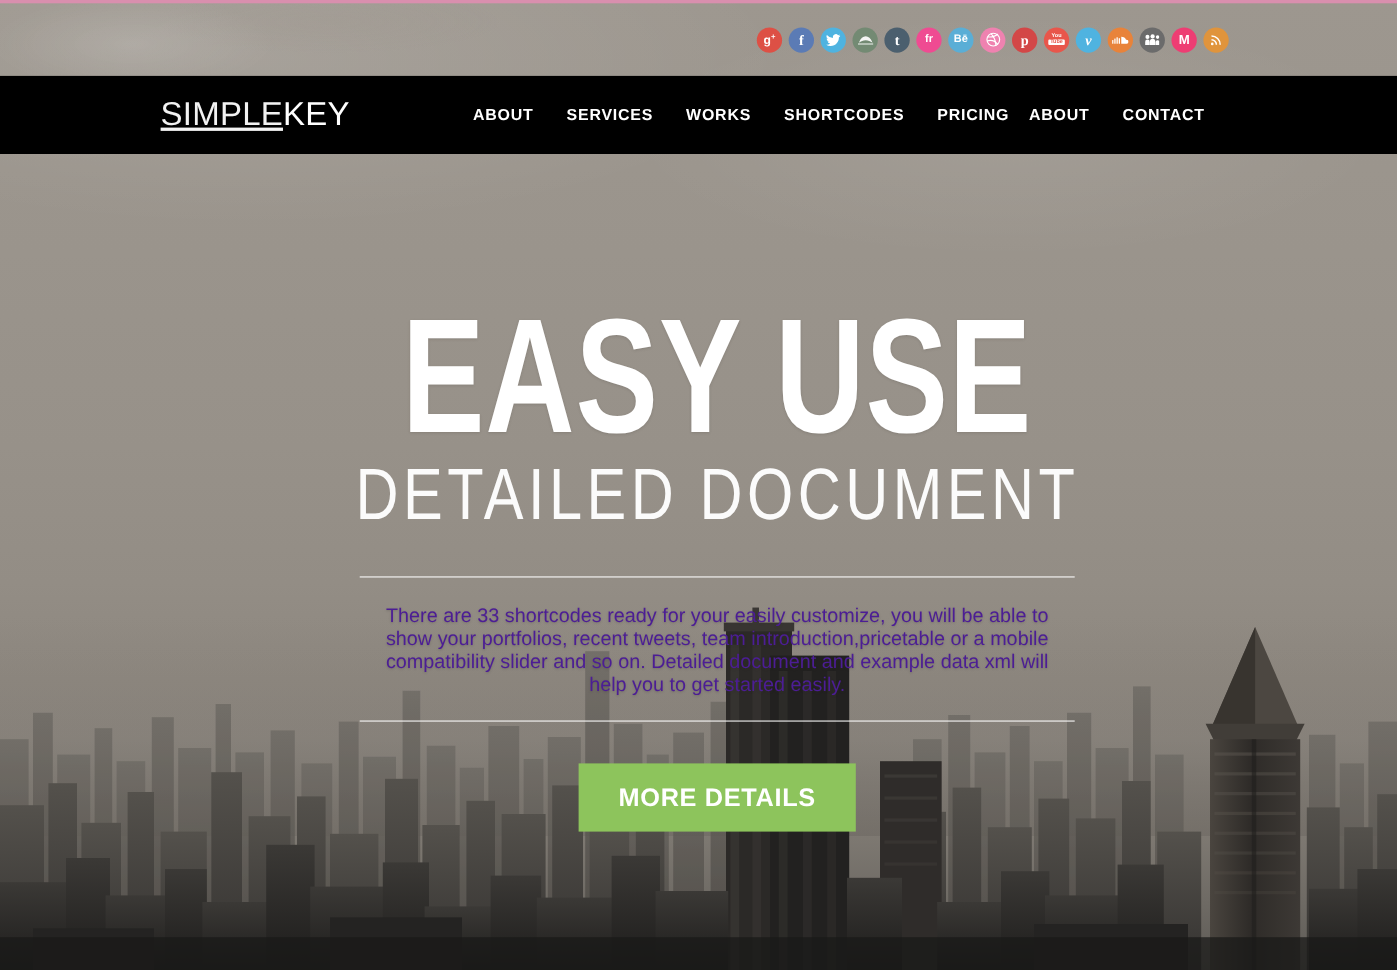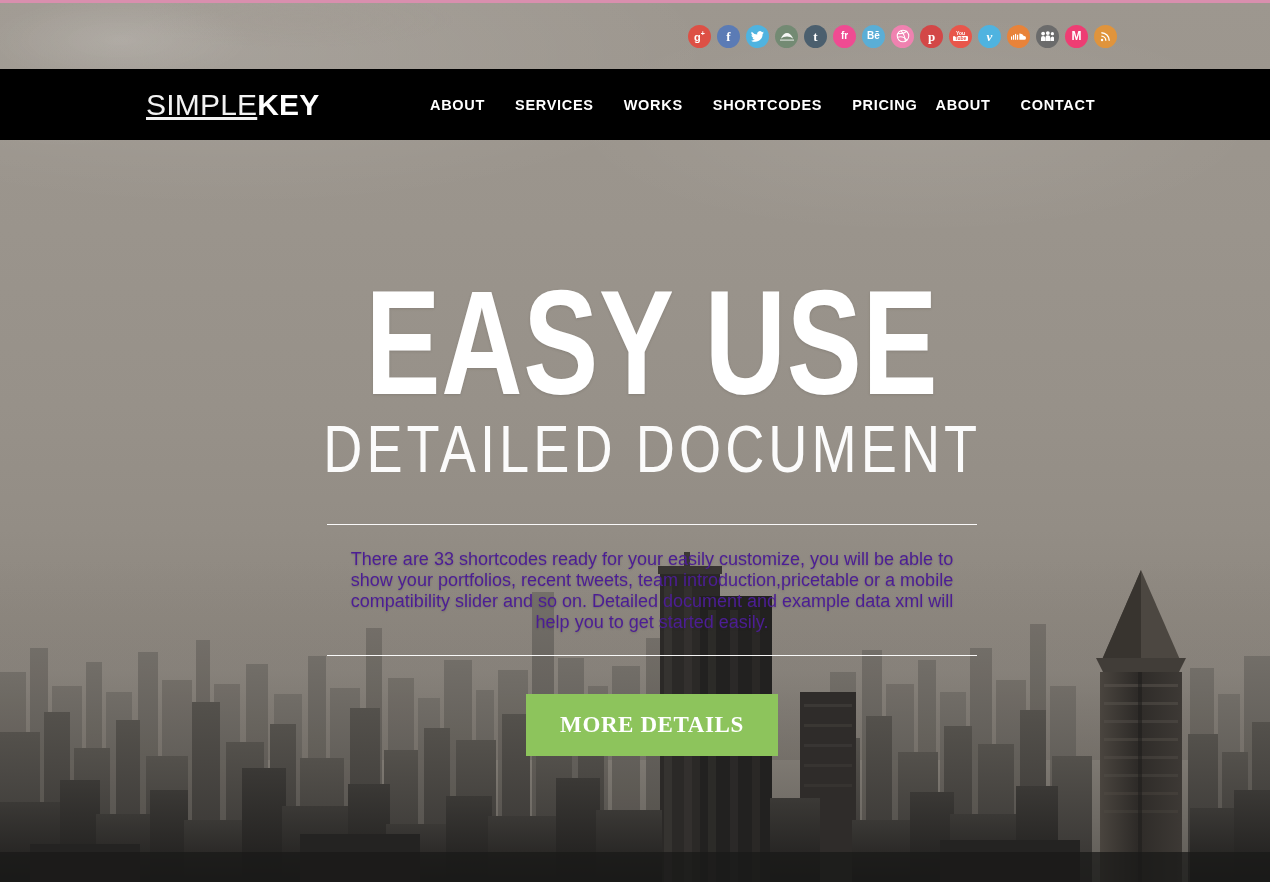--- a/index.html
+++ b/index.html
@@ -68,21 +68,21 @@
     position:absolute; left:0; top:69px; width:1270px; height:71px; z-index:5;
     background:#000;
     display:flex; align-items:center;
   }
   #logo{
     position:absolute; left:146px; top:50%; transform:translateY(-50%);
     color:#fff; font-size:30px; letter-spacing:.2px; white-space:nowrap;
     user-select:none;
   }
   #logo .light{ font-weight:300; color:#f2f2f2;text-decoration:underline; }
-  #logo .bold{ font-weight:bold; color:#fff; }
+  #logo .bold{ font-weight:normal; color:#fff; }
 
   #mainnav{
     position:absolute; left:430px; top:50%; transform:translateY(-50%);
     display:flex; align-items:center;
   }
   .navitem{
     color:#fff; font-size:14.5px; font-weight:bold; letter-spacing:.7px;
     white-space:nowrap; cursor:pointer; text-decoration:none;
     padding:6px 0;
   }
@@ -131,21 +131,21 @@
     text-shadow:0 1px 2px rgba(50,46,42,.25);
   }
   #cta-button{
     margin-top:38px;
     width:252px; height:62px;
     background:#8dc45c;
     color:#fff;
     font-size:23px; font-weight:bold; letter-spacing:.6px;
     display:flex; align-items:center; justify-content:center;
     border:none; cursor:pointer;
-    font-family:Liberation Serif, serif;
+    font-family:Liberation Sans, sans-serif;
   }
 </style>
 </head>
 <body>
 
 <div id="bg-photo">
   <div id="bg-sky"></div>
   <div id="bg-clouds"></div>
   <div id="bg-haze"></div>
 

